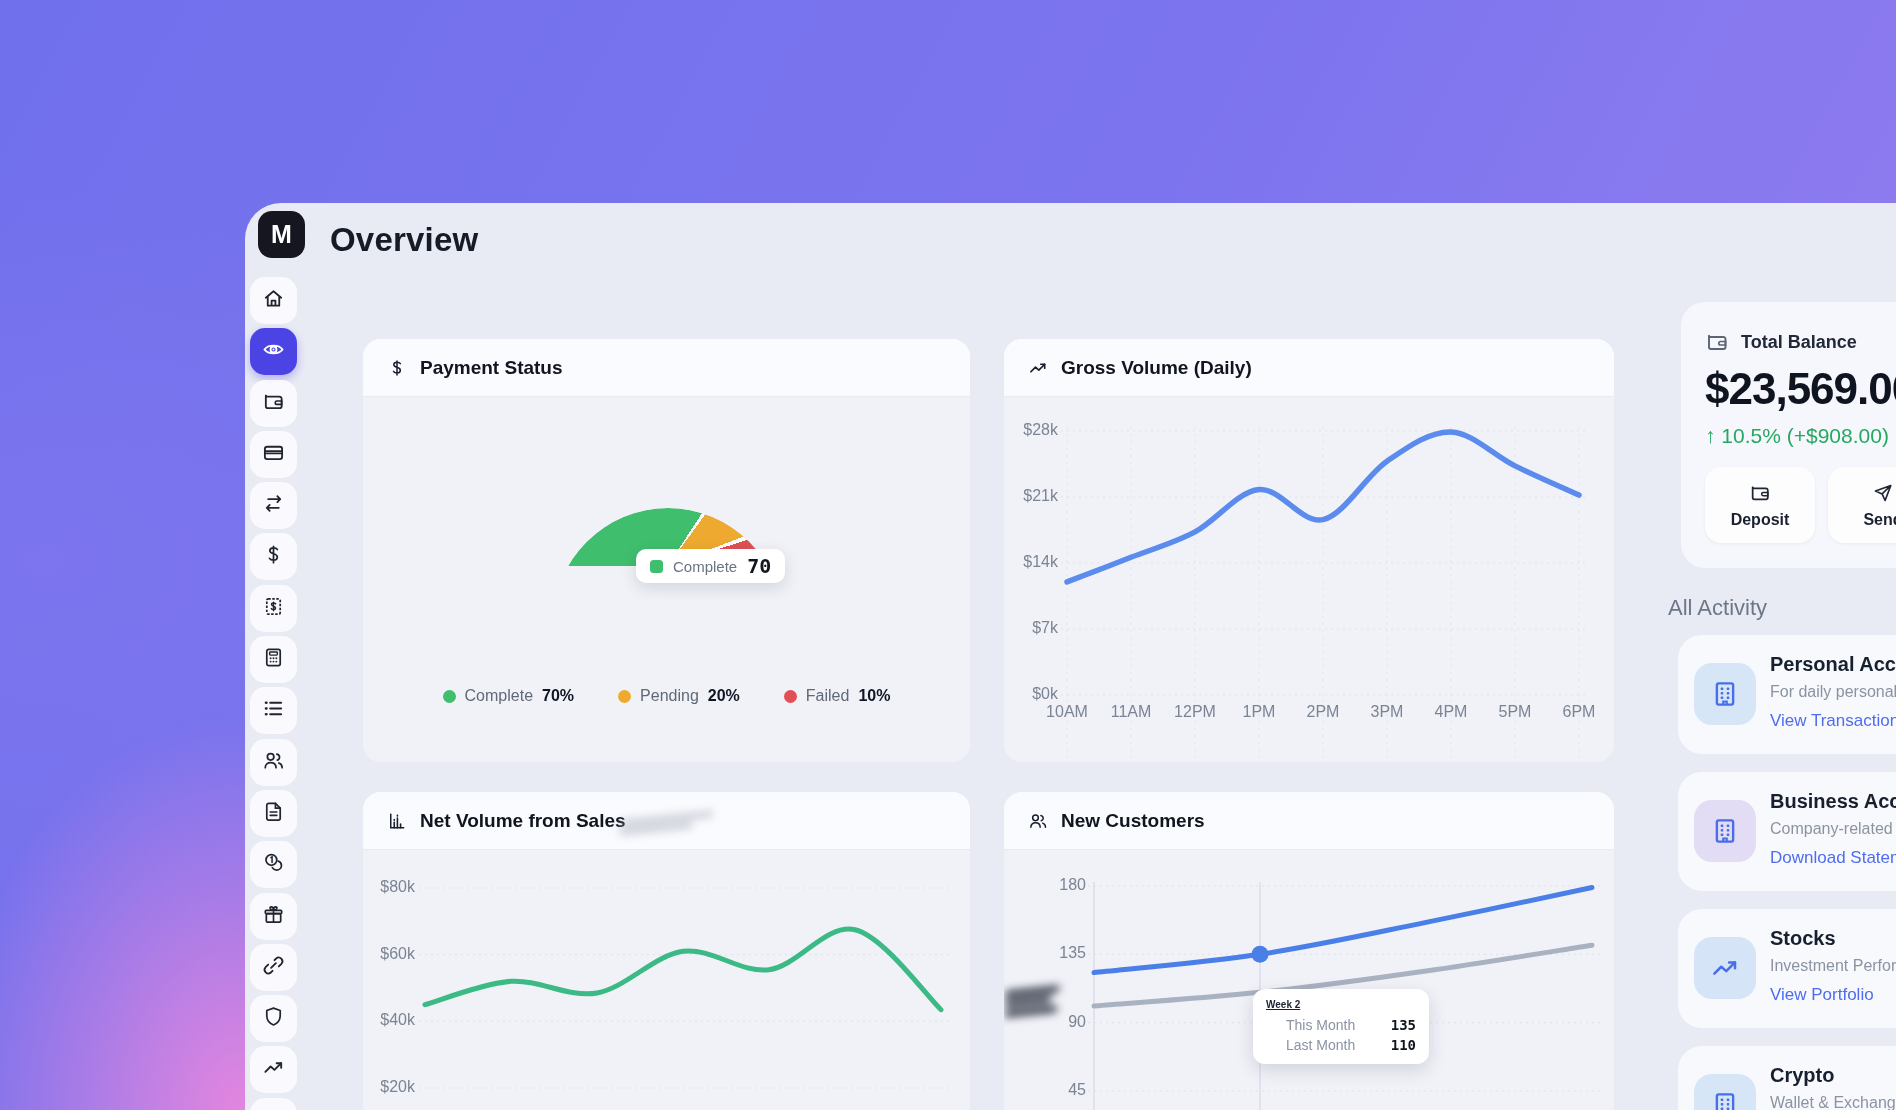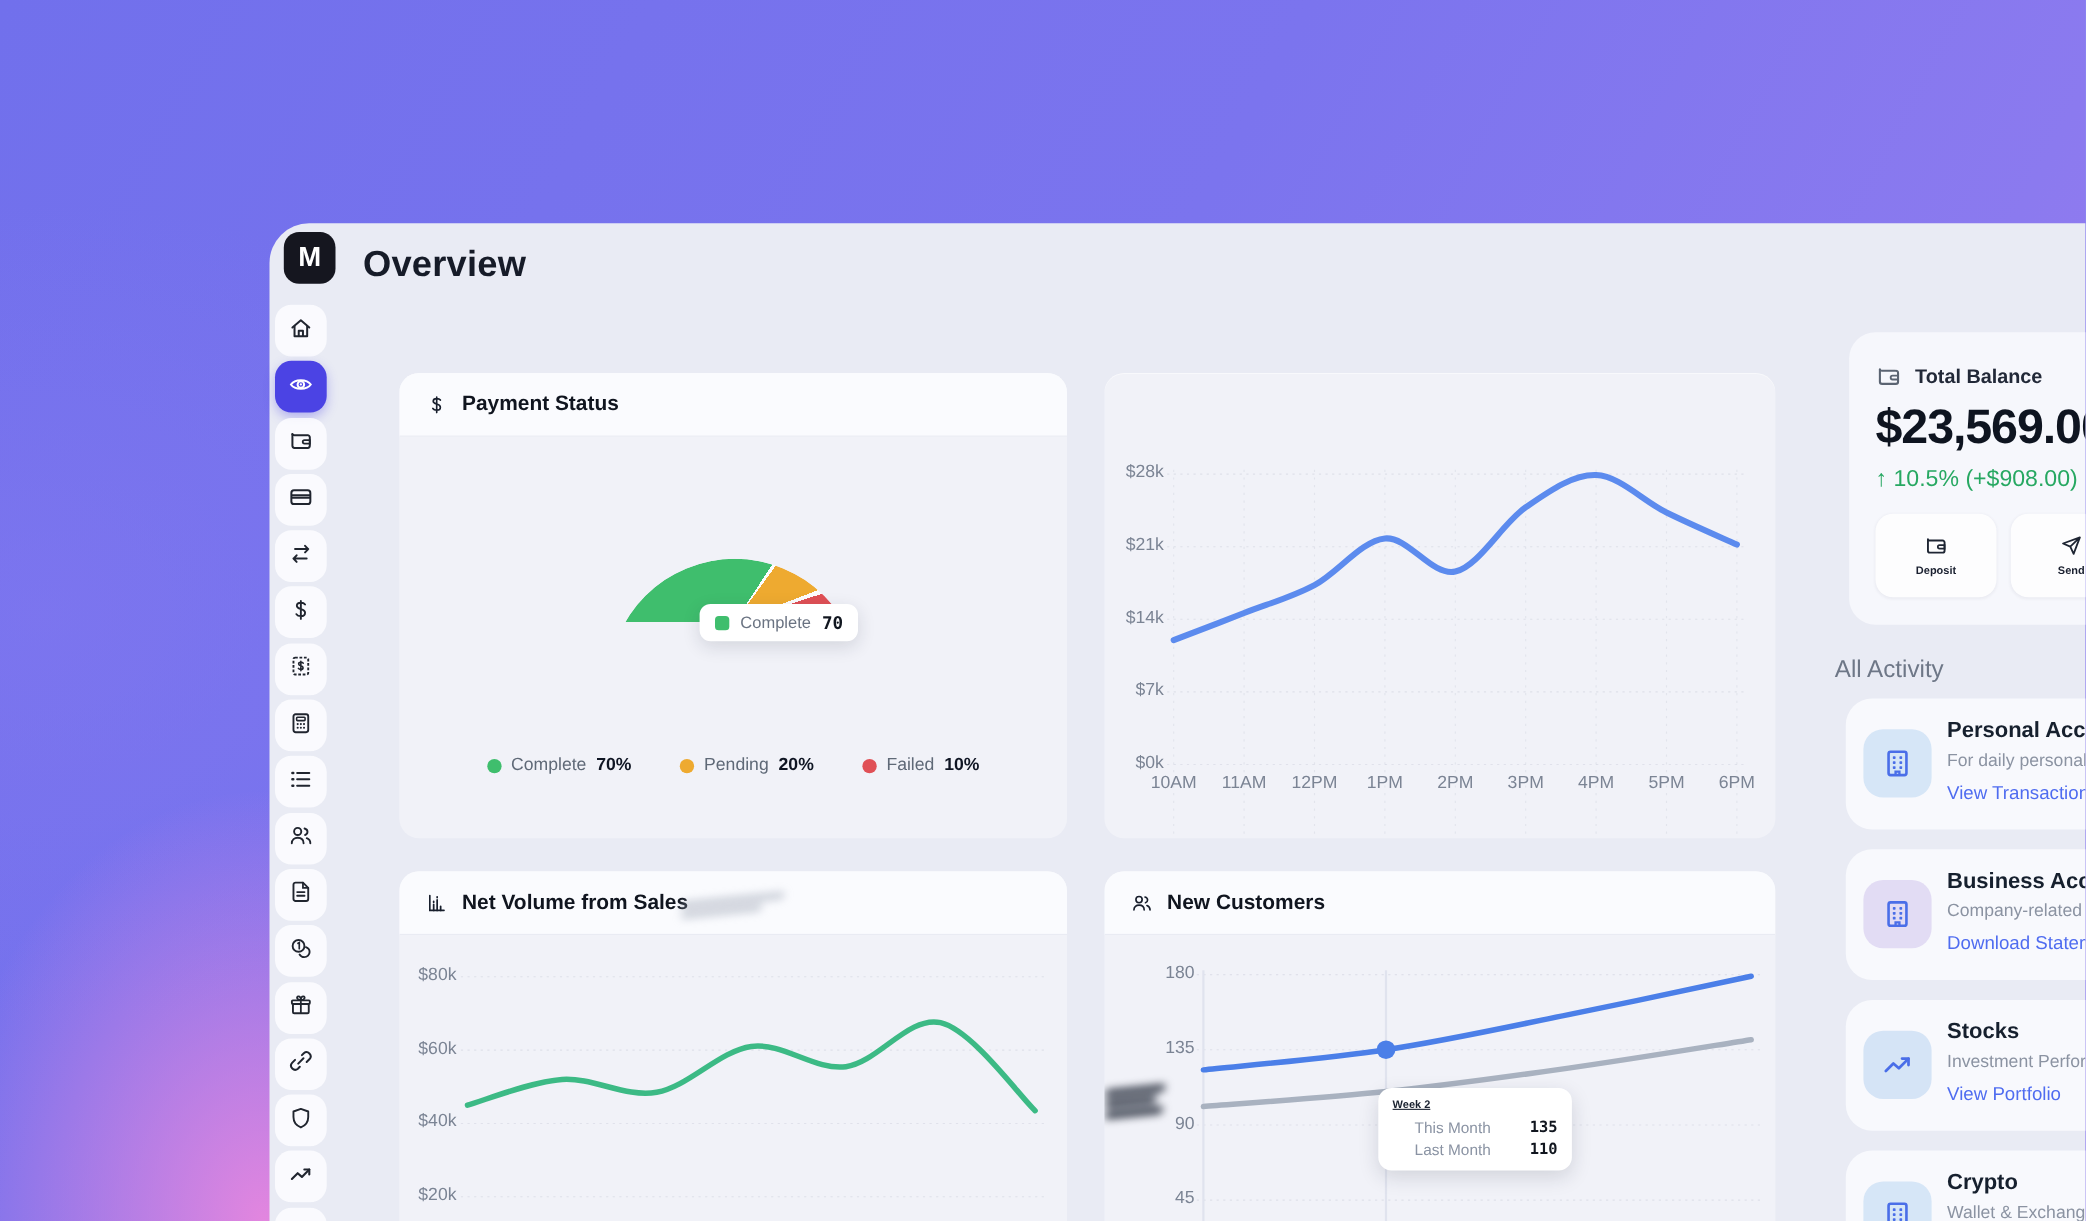--- a/index.html
+++ b/index.html
@@ -34,21 +34,21 @@
   .xtick{width:60px;text-align:center;}
 
   
   .gauge{position:absolute;left:190px;top:169px;width:230px;height:115px;border-radius:230px 230px 0 0;
     -webkit-mask:radial-gradient(circle at 50% 100%, transparent 0 52px, #000 53px);
     mask:radial-gradient(circle at 50% 100%, transparent 0 52px, #000 53px);}
   .gauge-tip{position:absolute;left:273px;top:210px;height:34px;background:#fff;border-radius:10px;
     box-shadow:0 5px 16px rgba(25,32,54,.14);display:flex;align-items:center;gap:10px;padding:0 14px;z-index:6;}
   .swatch{width:13px;height:13px;border-radius:3.5px;flex:0 0 auto;}
   .tip-label{font-size:15px;color:#6a7382;}
-  .tip-value{font-size:16px;font-weight:700;color:#11161f;font-family:"DejaVu Sans Mono",monospace;}
+  .tip-value{font-size:20px;font-weight:700;color:#11161f;font-family:"DejaVu Sans Mono",monospace;}
   .legend{position:absolute;left:0;right:0;top:348px;display:flex;justify-content:center;gap:44px;z-index:3;}
   .legend-item{display:flex;align-items:center;gap:9px;}
   .legend-dot{width:13px;height:13px;border-radius:50%;}
   .legend-label{font-size:16px;color:#5f6977;}
   .legend-value{font-size:16px;font-weight:700;color:#0f1523;}
 
   
   .nc-tip{position:absolute;left:249px;top:197px;width:150px;background:#fff;border-radius:12px;
     box-shadow:0 6px 18px rgba(25,32,54,.15);padding:10px 13px 11px;z-index:6;}
   .nc-tip-title{font-size:10px;font-weight:700;color:#1a2230;margin-bottom:7px;text-decoration:underline;}
@@ -65,21 +65,21 @@
   .balance-card{position:absolute;left:1436px;top:99px;width:320px;height:266px;background:#f6f7fc;border-radius:24px;}
   .balance-head{position:absolute;left:24px;top:28px;display:flex;align-items:center;gap:12px;color:#5b6472;}
   .balance-head svg{width:24px;height:24px;color:#5b6472;}
   .balance-label{font-size:18px;font-weight:600;color:#222938;}
   .balance-amount{position:absolute;left:24px;top:62px;font-size:44px;font-weight:800;color:#0e1420;letter-spacing:-1px;white-space:nowrap;}
   .balance-delta{position:absolute;left:24px;top:122px;font-size:21px;color:#27a862;white-space:nowrap;}
   .pill-btn{position:absolute;top:165px;width:110px;height:76px;background:#fdfdfe;border-radius:16px;
     display:flex;flex-direction:column;align-items:center;justify-content:center;gap:7px;
     box-shadow:0 1px 3px rgba(30,38,60,.06);}
   .pill-btn svg{width:22px;height:22px;color:#1e2533;}
-  .pill-btn span{font-size:10px;font-weight:600;color:#1a2030;}
+  .pill-btn span{font-size:16px;font-weight:600;color:#1a2030;}
   .activity-heading{position:absolute;left:1423px;top:392px;font-size:22px;color:#6e7787;}
   .activity-list{position:absolute;left:1433px;top:432px;width:310px;display:flex;flex-direction:column;gap:18px;}
   .activity-card{position:relative;height:119px;background:#f8f9fd;border-radius:24px;flex:0 0 auto;}
   .activity-tile{position:absolute;left:16px;top:28px;width:62px;height:62px;border-radius:18px;
     display:flex;align-items:center;justify-content:center;color:#4a6ee8;}
   .activity-tile svg{width:30px;height:30px;}
   .activity-title{position:absolute;left:92px;top:18px;font-size:20px;font-weight:700;color:#16202e;white-space:nowrap;}
   .activity-sub{position:absolute;left:92px;top:48px;font-size:16px;color:#8b93a2;white-space:nowrap;}
   .activity-link{position:absolute;left:92px;top:76px;font-size:17px;font-weight:500;color:#4f6cf0;white-space:nowrap;cursor:pointer;}
 
@@ -352,20 +352,26 @@
           <div class="tick xtick" style="left: 33px; top: 364px;">10AM</div>
           <div class="tick xtick" style="left: 97px; top: 364px;">11AM</div>
           <div class="tick xtick" style="left: 161px; top: 364px;">12PM</div>
           <div class="tick xtick" style="left: 225px; top: 364px;">1PM</div>
           <div class="tick xtick" style="left: 289px; top: 364px;">2PM</div>
           <div class="tick xtick" style="left: 353px; top: 364px;">3PM</div>
           <div class="tick xtick" style="left: 417px; top: 364px;">4PM</div>
           <div class="tick xtick" style="left: 481px; top: 364px;">5PM</div>
           <div class="tick xtick" style="left: 545px; top: 364px;">6PM</div>
         </div>
+      <header class="card-head">
+        <svg viewBox="0 0 24 24">
+            <use href="#i-trend-up"></use>
+          </svg>
+        <span class="card-title">Gross Volume (Daily)</span>
+      </header>
     </section>
 
     <section class="card" style="left:118px;top:589px;width:607px;height:520px;">
       <div class="chart-host" id="host-net_volume">
         <svg class="plot" id="svg-net_volume" viewBox="0 0 607 520">
             <line class="grid-h" x1="56" x2="586" y1="296.0" y2="296.0"></line>
             <line class="grid-h" x1="56" x2="586" y1="229.3" y2="229.3"></line>
             <line class="grid-h" x1="56" x2="586" y1="162.7" y2="162.7"></line>
             <line class="grid-h" x1="56" x2="586" y1="96.0" y2="96.0"></line>
             <path d="M62 212.7C76.3 208.8 119.3 191.3 148 189.3C176.7 187.4 205.3 206.0 234 201.0C262.7 196.0 291.3 163.2 320 159.3C348.7 155.4 377.3 181.3 406 177.7C434.7 174.1 463.3 131.0 492 137.7C520.7 144.3 563.7 204.3 578 217.7" fill="none" stroke="#3cba85" stroke-width="5" stroke-linecap="round"></path>

